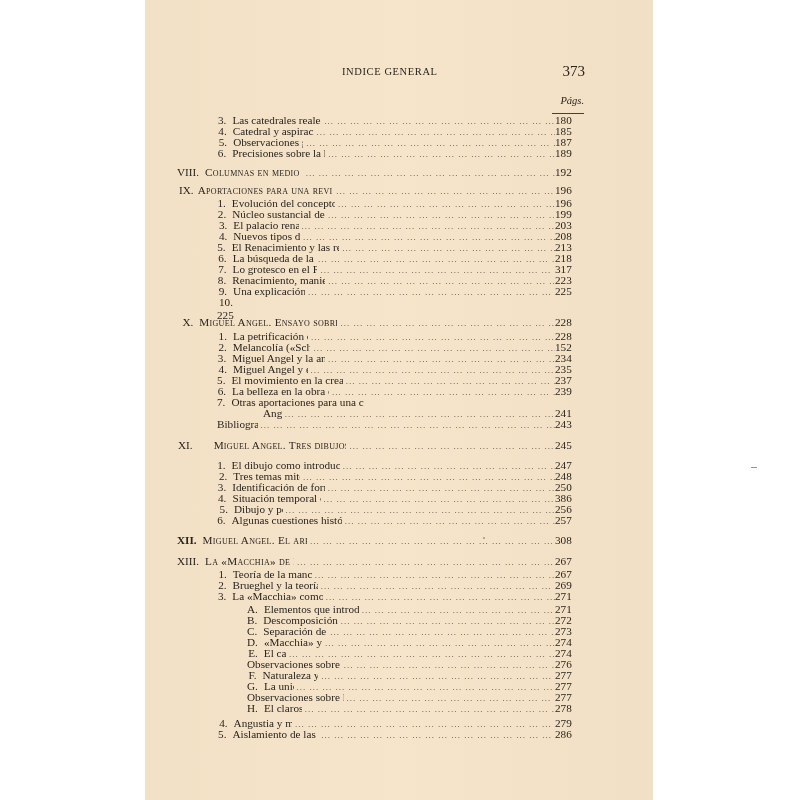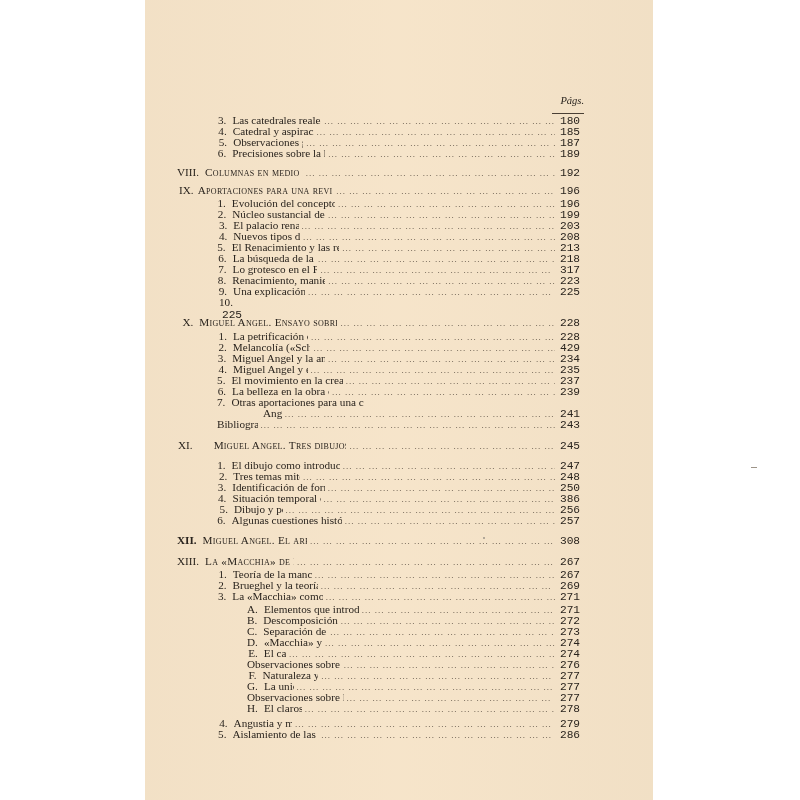--- a/index.html
+++ b/index.html
@@ -30,29 +30,33 @@
   .toc { position: absolute; left: 0; top: 0; width: 100%; }
   .row {
     position: absolute; height: 13px; font-size: 11.2px; line-height: 13px; white-space: nowrap;
     display: flex; align-items: baseline;
   }
   .row .num { display: inline-block; text-align: right; }
   .row .title { flex: 0 1 auto; overflow: hidden; }
   .row .leader {
     flex: 1 1 auto; overflow: hidden; color: #4a3f34; letter-spacing: 1px; font-size: 9px; padding-left: 3px; padding-right: 4px;
   }
-  .row .page-num { width: 30px; text-align: center; flex: 0 0 auto; font-family: Liberation Mono, monospace; }
+  .row .page-num { width: 30px; text-align: left; flex: 0 0 auto; }
   .chapter .title { font-variant: small-caps; letter-spacing: 0.3px; }
   .nolead .leader { visibility: hidden; }
   .mark { position: absolute; background: #9d9488; }
 </style>
 </head>
 <body>
 
 <div class="page">
+  <div class="running-head">
+    <span class="running-title">INDICE GENERAL</span>
+    <span class="folio">373</span>
+  </div>
   <div class="pags">Págs.</div>
   <div class="pags-rule"></div>
   <div class="toc" id="toc">
       <div class="row" style="left: 72px; top: 114px; width: 368px;">
         <span class="num" style="width: 16px; margin-right: 6px;">3.</span>
         <span class="title">Las catedrales reales en Alemania</span>
         <span class="leader">... ... ... ... ... ... ... ... ... ... ... ... ... ... ... ... ... ... ... ... ... ... ... ... ... ... ... ... ... ...</span>
         <span class="page-num">180</span>
       </div>
       <div class="row" style="left: 72px; top: 125px; width: 368px;">
@@ -154,21 +158,21 @@
       <div class="row" style="left: 72px; top: 330px; width: 368px;">
         <span class="num" style="width: 16px; margin-right: 6px;">1.</span>
         <span class="title">La petrificación del cuerpo</span>
         <span class="leader">... ... ... ... ... ... ... ... ... ... ... ... ... ... ... ... ... ... ... ... ... ... ... ... ... ... ... ... ... ...</span>
         <span class="page-num">228</span>
       </div>
       <div class="row" style="left: 72px; top: 341px; width: 368px;">
         <span class="num" style="width: 16px; margin-right: 6px;">2.</span>
         <span class="title">Melancolía («Schwer-mut»)</span>
         <span class="leader">... ... ... ... ... ... ... ... ... ... ... ... ... ... ... ... ... ... ... ... ... ... ... ... ... ... ... ... ... ...</span>
-        <span class="page-num">429</span>
+        <span class="page-num">152</span>
       </div>
       <div class="row" style="left: 72px; top: 352px; width: 368px;">
         <span class="num" style="width: 16px; margin-right: 6px;">3.</span>
         <span class="title">Miguel Angel y la angustia cósmica</span>
         <span class="leader">... ... ... ... ... ... ... ... ... ... ... ... ... ... ... ... ... ... ... ... ... ... ... ... ... ... ... ... ... ...</span>
         <span class="page-num">234</span>
       </div>
       <div class="row" style="left: 72px; top: 363px; width: 368px;">
         <span class="num" style="width: 16px; margin-right: 6px;">4.</span>
         <span class="title">Miguel Angel y el Barroco</span>

